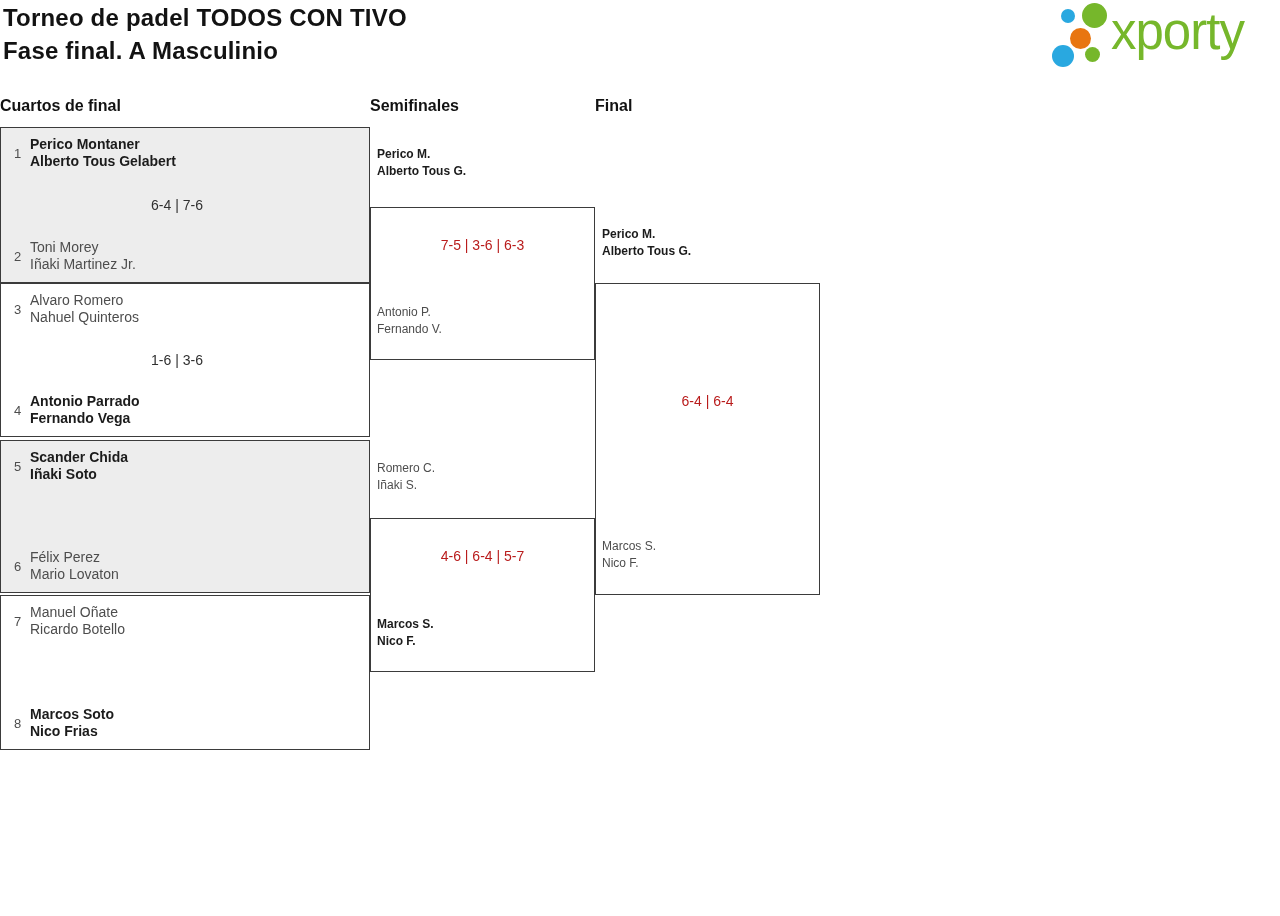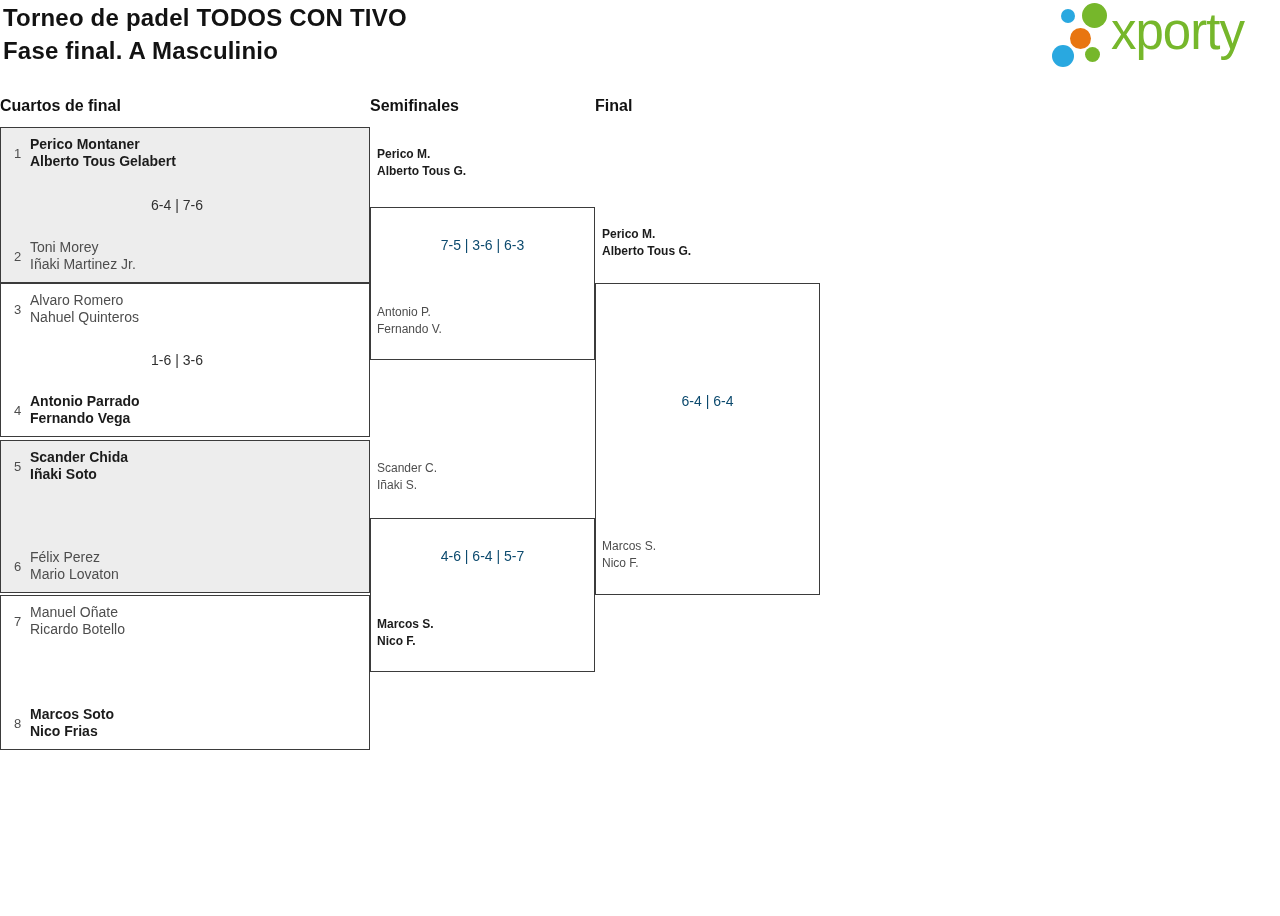--- a/index.html
+++ b/index.html
@@ -62,21 +62,21 @@
 
   
   .round-box{
     position:absolute;border:1px solid #3b3b3b;box-sizing:border-box;
     background:transparent;
   }
   .team-label{position:absolute;}
   .team-label span{display:block;font-size:12px;line-height:17px;white-space:nowrap;}
   .score-line{
     position:absolute;text-align:center;
-    font-size:14px;line-height:18px;color:#0c4a6e;
+    font-size:14px;line-height:18px;color:#b91c1c;
   }
 </style>
 </head>
 <body>
 
 <div class="abs page-title">
   <div>Torneo de padel TODOS CON TIVO</div>
   <div>Fase final. A Masculinio</div>
 </div>
 
@@ -172,21 +172,21 @@
   <span>Perico M.</span>
   <span>Alberto Tous G.</span>
 </div>
 <div class="score-line" style="left:370px;top:236px;width:225px;">7-5 | 3-6 | 6-3</div>
 <div class="team-label l" style="left:377px;top:304px;">
   <span>Antonio P.</span>
   <span>Fernando V.</span>
 </div>
 
 <div class="team-label l" style="left:377px;top:460px;">
-  <span>Scander C.</span>
+  <span>Romero C.</span>
   <span>Iñaki S.</span>
 </div>
 <div class="score-line" style="left:370px;top:547px;width:225px;">4-6 | 6-4 | 5-7</div>
 <div class="team-label w" style="left:377px;top:616px;">
   <span>Marcos S.</span>
   <span>Nico F.</span>
 </div>
 
 <div class="round-box" style="left:595px;top:283px;width:225px;height:312px;"></div>
 

